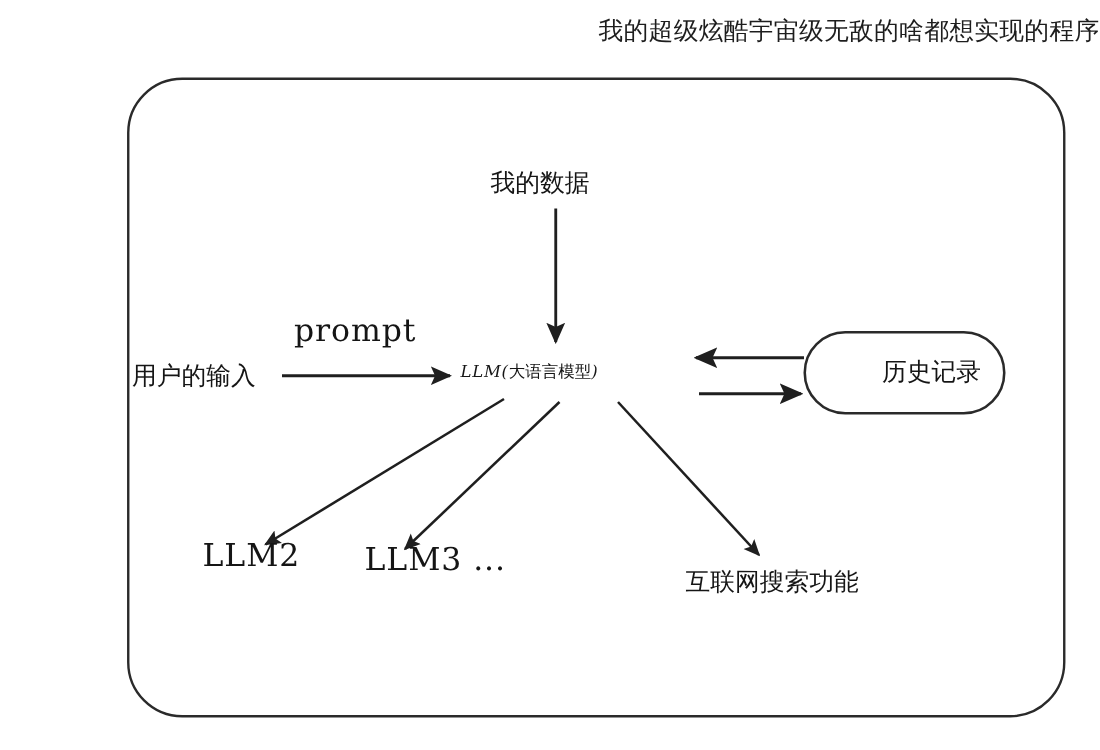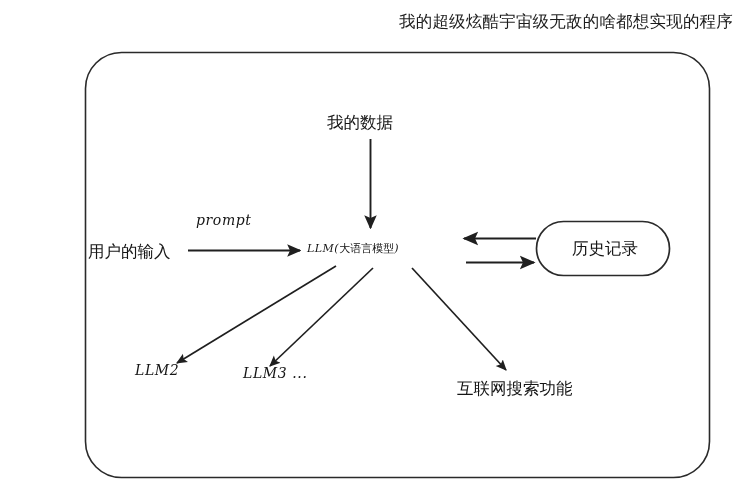--- a/index.html
+++ b/index.html
@@ -42,36 +42,35 @@
   }
   
   .cjk {
     font-family: "Liberation Sans", sans-serif;
     font-size: 16.5px;
     line-height: 20px;
   }
   
   .hand {
     font-family: "DejaVu Serif", serif;
-    font-style: italic;
-    font-size: 14px;
+    font-size: 21px;
     line-height: 20px;
     letter-spacing: 0.6px;
     text-align: right;
   }
   #label-user-input   { left: 88px;  top: 241px; }
   #label-my-data      { left: 327px; top: 112px; }
   #label-llm-main     { left: 307px; top: 238px; font-size: 11px; }
   #label-llm-main .llm-latin {
     font-family: "DejaVu Serif", serif;
     font-style: italic;
     letter-spacing: 0.5px;
   }
   #label-prompt       { left: 196px; top: 210px; }
-  #label-history      { left: 572px; top: 238px; }
+  #label-history      { left: 588px; top: 238px; }
   #label-llm2         { left: 135px; top: 360px; }
   #label-llm3         { left: 243px; top: 363px; }
   #label-web-search   { left: 425px; top: 378px; margin-left: 32px; }
 </style>
 </head>
 <body>
 
 <svg id="canvas" viewBox="0 0 733 500" xmlns="http://www.w3.org/2000/svg">
   <defs>
     <marker id="arrowFilled" viewBox="0 0 10 10" refX="9" refY="5" markerWidth="7.5" markerHeight="7.5" orient="auto-start-reverse">

